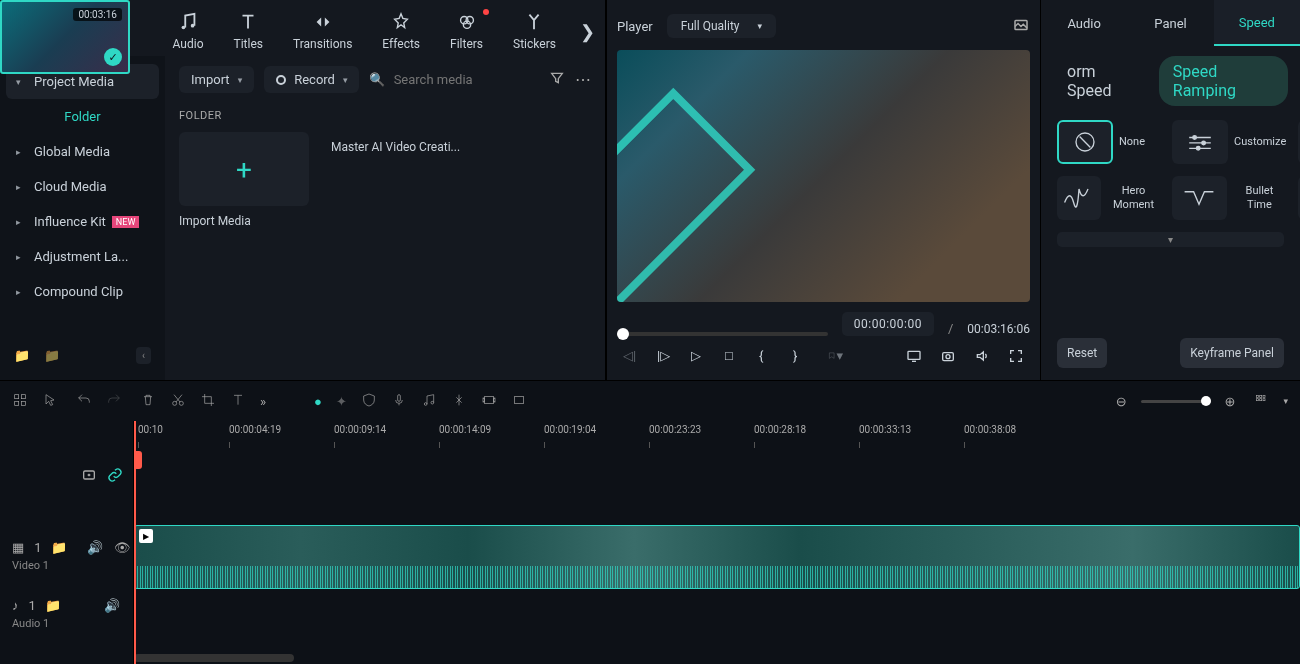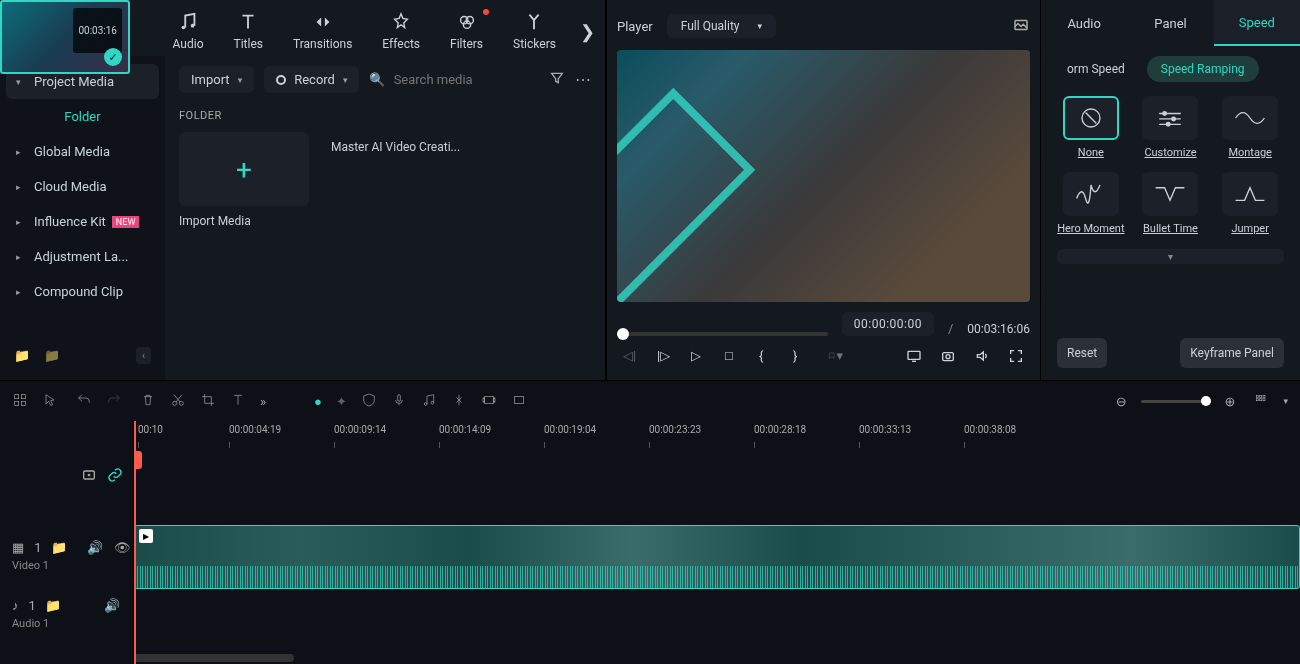--- a/index.html
+++ b/index.html
@@ -30,21 +30,21 @@
 .rec-dot { width:10px; height:10px; border:2px solid #c9d1d9; border-radius:50%; }
 .search-wrap { flex:1; display:flex; align-items:center; gap:8px; color:#888; }
 .search-wrap input { background:transparent; border:none; color:#c9d1d9; outline:none; font-size:13px; width:140px; }
 .tool-icon { color:#aaa; cursor:pointer; font-size:16px; }
 .folder-title { font-size:11px; letter-spacing:.5px; color:#aaa; margin:16px 0 10px; }
 .media-grid { display:flex; gap:22px; }
 .media-card { width:130px; }
 .thumb { width:130px; height:74px; background:#1c2129; border-radius:6px; display:flex; align-items:center; justify-content:center; position:relative; }
 .thumb.add { color:#2fd8c5; font-size:28px; }
 .thumb.clip { background:linear-gradient(135deg,#0b6d7a,#1a3d52,#3a2d4a); border:2px solid #2fd8c5; }
-.thumb .dur { position:absolute; top:6px; right:6px; background:rgba(0,0,0,.7); padding:17px 5px; font-size:10px; border-radius:3px; }
+.thumb .dur { position:absolute; top:6px; right:6px; background:rgba(0,0,0,.7); padding:1px 5px; font-size:10px; border-radius:3px; }
 .thumb .check { position:absolute; bottom:6px; right:6px; width:18px; height:18px; background:#2fd8c5; border-radius:50%; display:flex; align-items:center; justify-content:center; color:#0d1117; font-size:11px; }
 .card-label { font-size:12px; margin-top:8px; color:#c9d1d9; white-space:nowrap; overflow:hidden; text-overflow:ellipsis; }
 .player-panel { flex:1; background:#14181f; border-left:1px solid #000; display:flex; flex-direction:column; padding:8px 10px; }
 .player-header { display:flex; align-items:center; gap:14px; height:36px; }
 .quality-sel { background:#1c2129; padding:5px 14px; border-radius:6px; display:flex; align-items:center; gap:18px; font-size:12px; }
 .img-ico { margin-left:auto; color:#aaa; }
 .preview { flex:1; background:linear-gradient(135deg,#0a4d5a 0%,#2a5a6a 20%,#3a3a3a 50%,#5a4a3a 80%); border-radius:4px; margin:6px 0; position:relative; overflow:hidden; }
 .preview::before { content:""; position:absolute; left:-30px; top:20%; width:100px; height:180px; border:8px solid #2fd8c5; transform:rotate(45deg); opacity:.8; }
 .scrubber { display:flex; align-items:flex-end; gap:14px; padding:4px 0; }
 .scrub-track { flex:1; height:4px; background:#333; border-radius:2px; position:relative; }
@@ -53,24 +53,24 @@
 .tc-sep { color:#888; }
 .tc-total { font-size:12px; color:#c9d1d9; }
 .player-controls { display:flex; align-items:center; gap:18px; padding:8px 6px; color:#c9d1d9; }
 .player-controls svg, .player-controls .pc { width:16px; height:16px; }
 .pc { display:inline-flex; cursor:pointer; }
 .right-panel { width:260px; background:#14181f; border-left:1px solid #000; display:flex; flex-direction:column; }
 .rtabs { display:flex; height:46px; }
 .rtab { flex:1; display:flex; align-items:center; justify-content:center; cursor:pointer; font-size:13px; color:#c9d1d9; }
 .rtab.active { color:#2fd8c5; border-bottom:2px solid #2fd8c5; background:#1a1f28; }
 .subtabs { display:flex; padding:10px 12px; align-items:center; gap:8px; }
-.subtab { padding:6px 14px; border-radius:16px; font-size:12px; cursor:pointer; }
+.subtab { padding:6px 14px; border-radius:16px; font-size:16px; cursor:pointer; }
 .subtab.active { background:#1f3d3a; color:#2fd8c5; }
 .speed-grid { display:grid; grid-template-columns:repeat(3,1fr); gap:12px; padding:4px 16px; }
-.speed-item { display:flex; flex-direction:column; align-items:center; gap:6px; cursor:pointer;text-decoration:underline; }
+.speed-item { display:flex; align-items:center; gap:6px; cursor:pointer; }
 .speed-thumb { width:56px; height:44px; background:#1c2129; border-radius:6px; display:flex; align-items:center; justify-content:center; }
 .speed-item.sel .speed-thumb { border:2px solid #2fd8c5; }
 .speed-label { font-size:11px; color:#c9d1d9; text-align:center; line-height:1.3; }
 .speed-thumb svg { width:36px; height:28px; stroke:#c9d1d9; fill:none; stroke-width:1.5; }
 .more-bar { margin:8px 16px; background:#1c2129; border-radius:5px; text-align:center; padding:2px; font-size:10px; color:#888; cursor:pointer; }
 .right-footer { margin-top:auto; display:flex; justify-content:space-between; padding:12px 16px; gap:10px; }
 .btn { background:#2a2f38; padding:8px 10px; border-radius:6px; font-size:12px; cursor:pointer; border:none; color:#c9d1d9; }
 .bottom-section { flex:1; display:flex; flex-direction:column; background:#0d1117; border-top:1px solid #000; }
 .tl-toolbar { display:flex; align-items:center; padding:8px 12px; gap:18px; color:#aaa; height:40px; }
 .tl-toolbar .grp { display:flex; gap:14px; align-items:center; }

